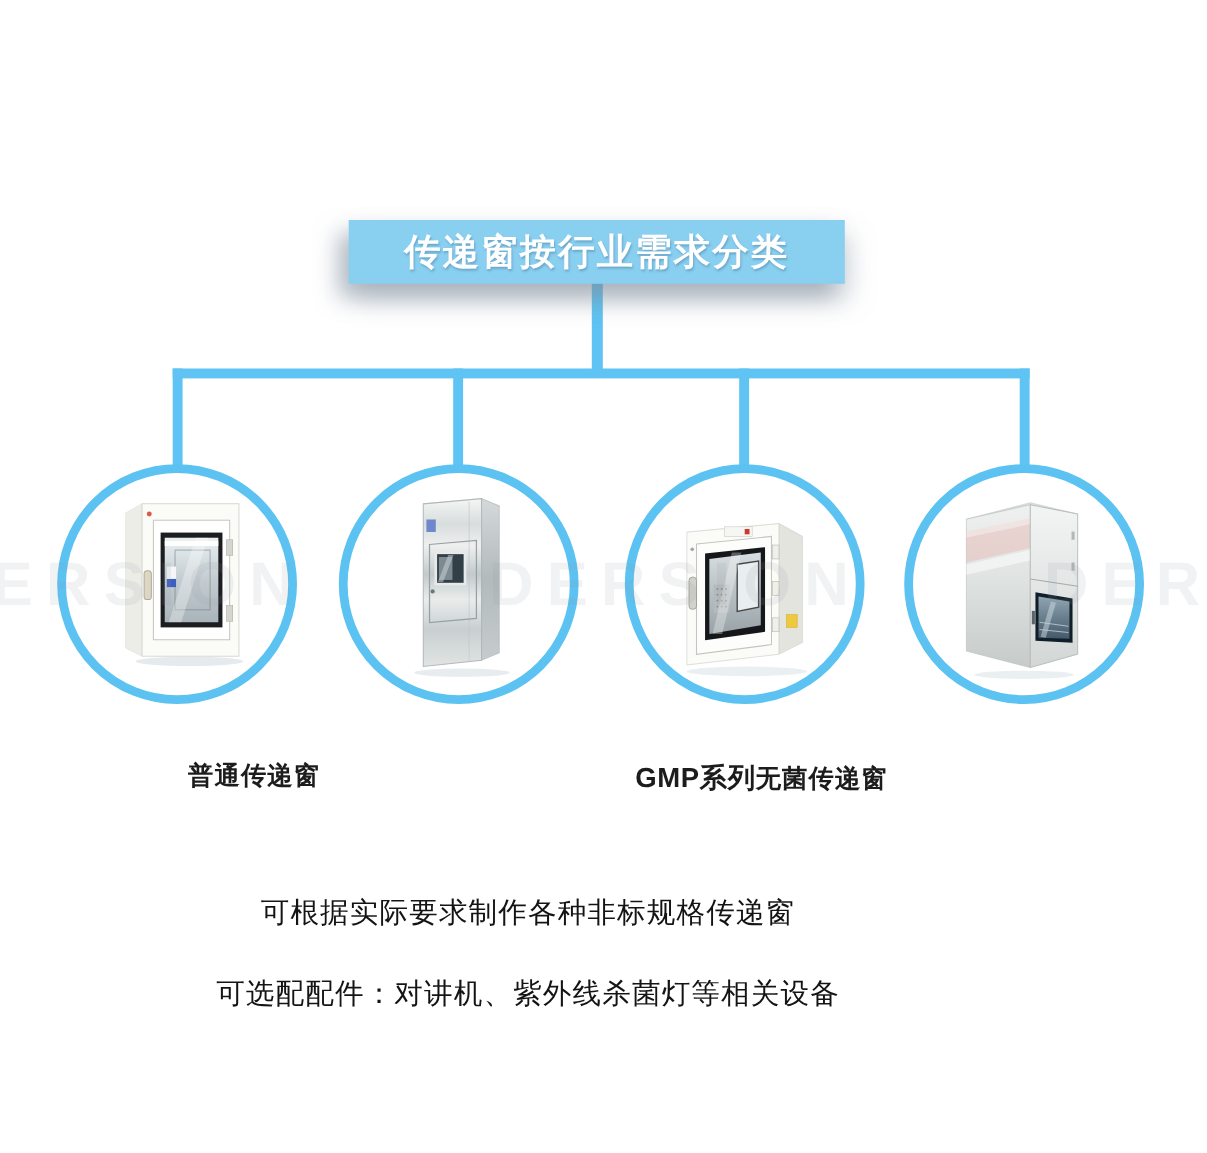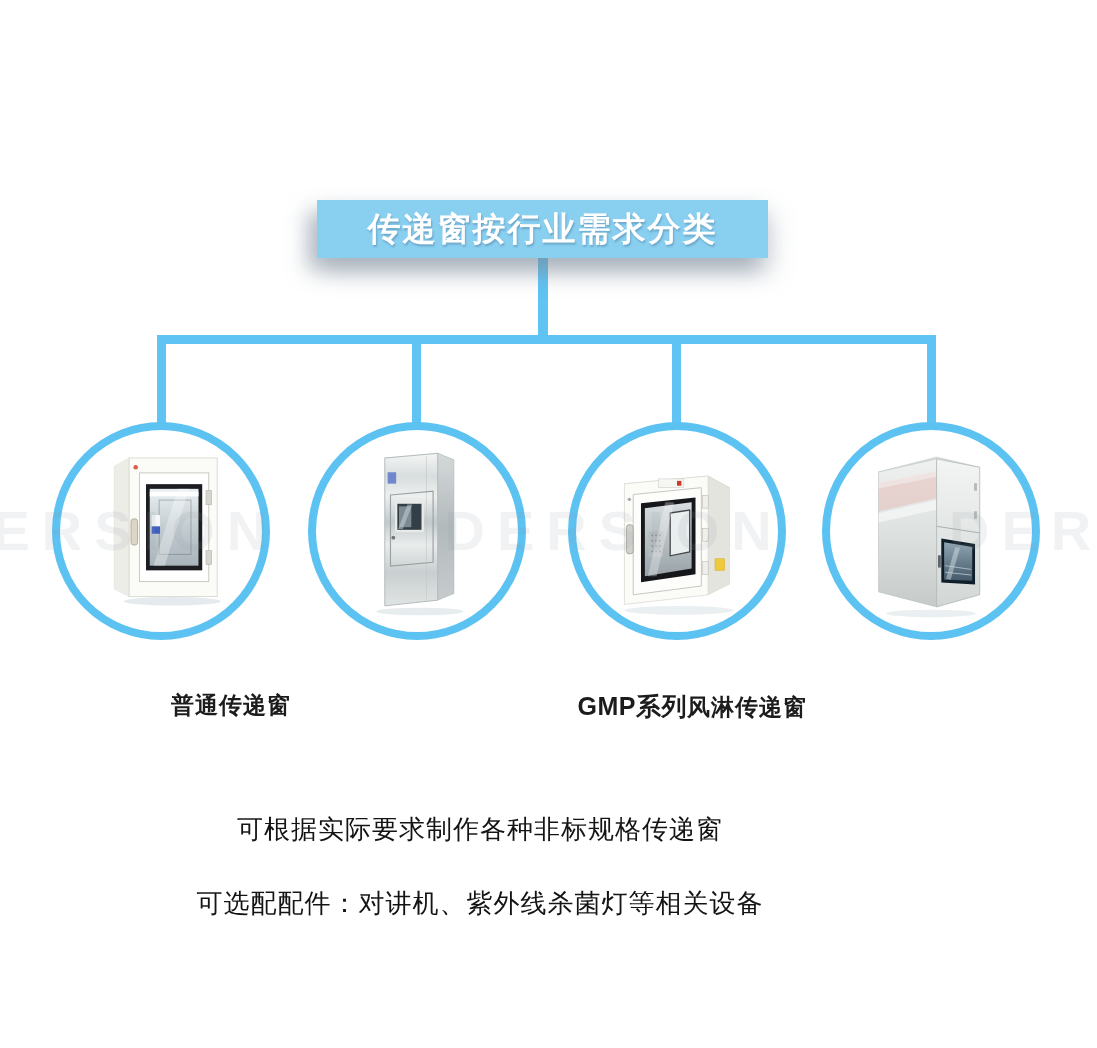--- a/index.html
+++ b/index.html
@@ -219,21 +219,21 @@
         <rect x="106" y="58" width="6" height="13" fill="#f0f0ea" stroke="#b2b2aa" stroke-width="0.5"></rect>
         <rect x="106" y="92" width="6" height="13" fill="#f0f0ea" stroke="#b2b2aa" stroke-width="0.5"></rect>
         <rect x="106" y="126" width="6" height="13" fill="#f0f0ea" stroke="#b2b2aa" stroke-width="0.5"></rect>
         <rect x="61" y="41" width="26" height="9" fill="#f6f6f2" stroke="#c6c6c0" stroke-width="0.5"></rect>
         <rect x="80" y="43" width="4.5" height="5" fill="#cb392d"></rect>
         <circle cx="31" cy="62" r="1.7" fill="#a2a8aa"></circle>
         <rect x="119" y="123" width="10" height="12" fill="#eec93e" stroke="#d2ae27" stroke-width="0.5"></rect>
       </svg>
     </div>
     <div class="cat-label">
-      <span class="label-prefix">GMP系列</span><span class="label-main">风淋传递窗</span>
+      <span class="label-prefix">GMP系列</span><span class="label-main">无菌传递窗</span>
     </div>
   </div>
 
   <div class="category cat-4">
     <div class="circle">
       <svg width="150" height="178" viewBox="0 0 160 190">
         <defs>
           <linearGradient id="p4left" x1="0" y1="0" x2="0" y2="1">
             <stop offset="0" stop-color="#eff1f0"></stop>
               <stop offset="0.45" stop-color="#dfe3e2"></stop>

